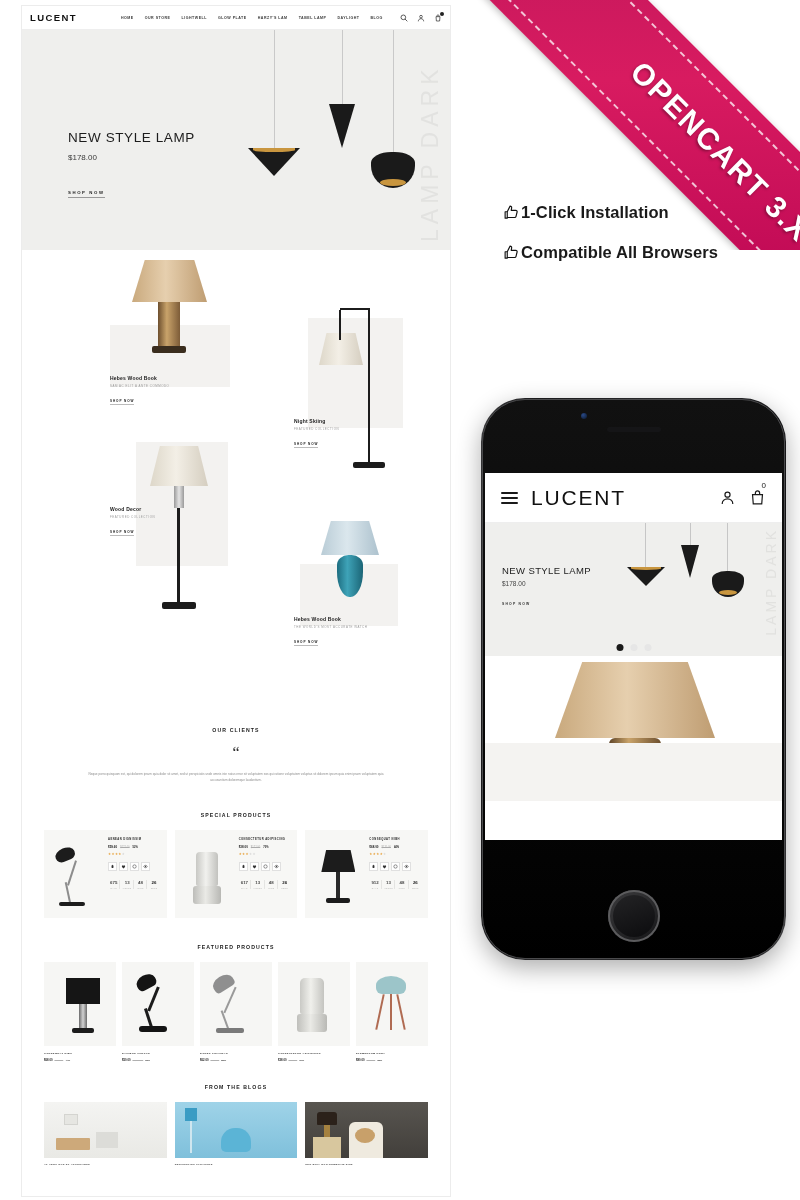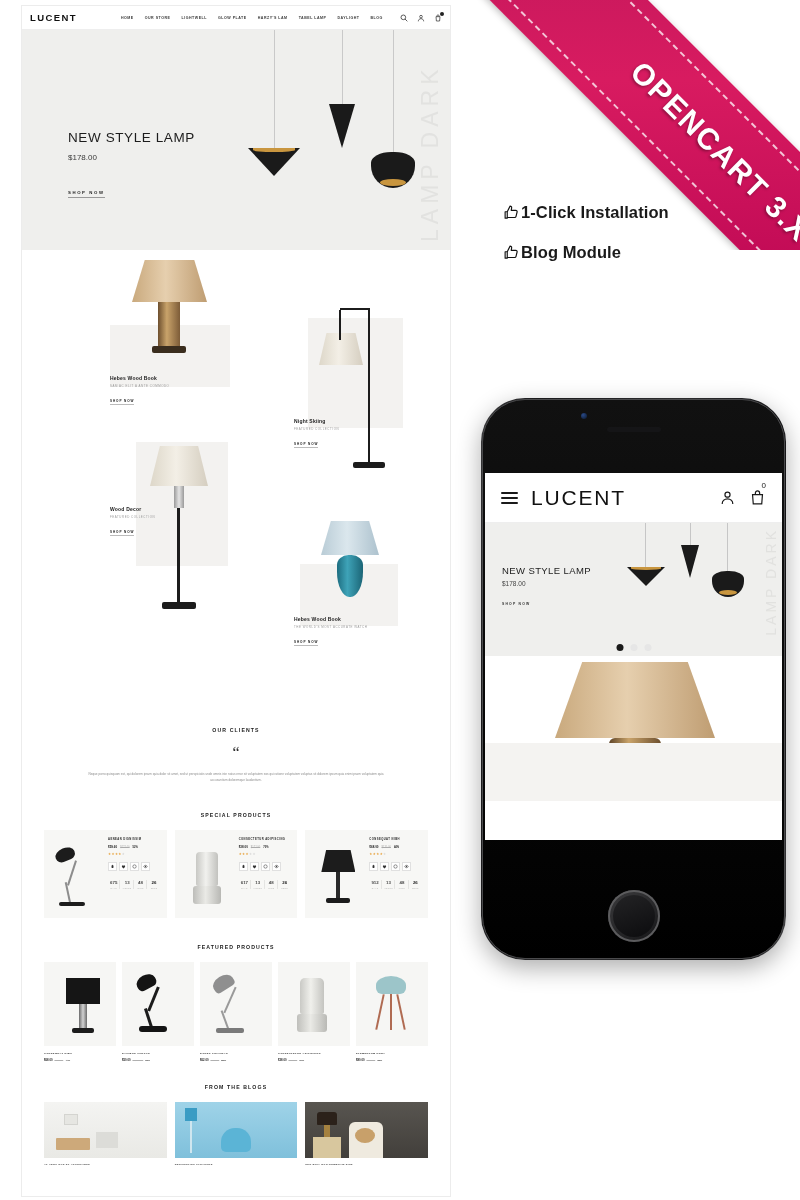--- a/index.html
+++ b/index.html
@@ -689,21 +689,21 @@
         </svg>
     </span>
     <span class="feat-label">1-Click Installation</span>
   </div>
   <div class="feat-row">
     <span class="feat-icon">
       <svg viewBox="0 0 24 24" fill="none" stroke="#111" stroke-width="1.6" stroke-linejoin="round">
           <path d="M3 11h3v9H3zM6 11l4-8c1.6 0 2.4 1 2.2 2.4L11.6 9H18c1.3 0 2.2 1.1 1.9 2.3l-1.6 6.4c-.2 1-1 1.3-1.9 1.3H6z"></path>
         </svg>
     </span>
-    <span class="feat-label">Blog Module</span>
+    <span class="feat-label">Compatible All Browsers</span>
   </div>
 </div>
 
 <div class="phone">
   <div class="phone-inner">
     <div class="front-cam"></div>
     <div class="speaker"></div>
 
     <div class="phone-screen">
       <div class="m-header">

